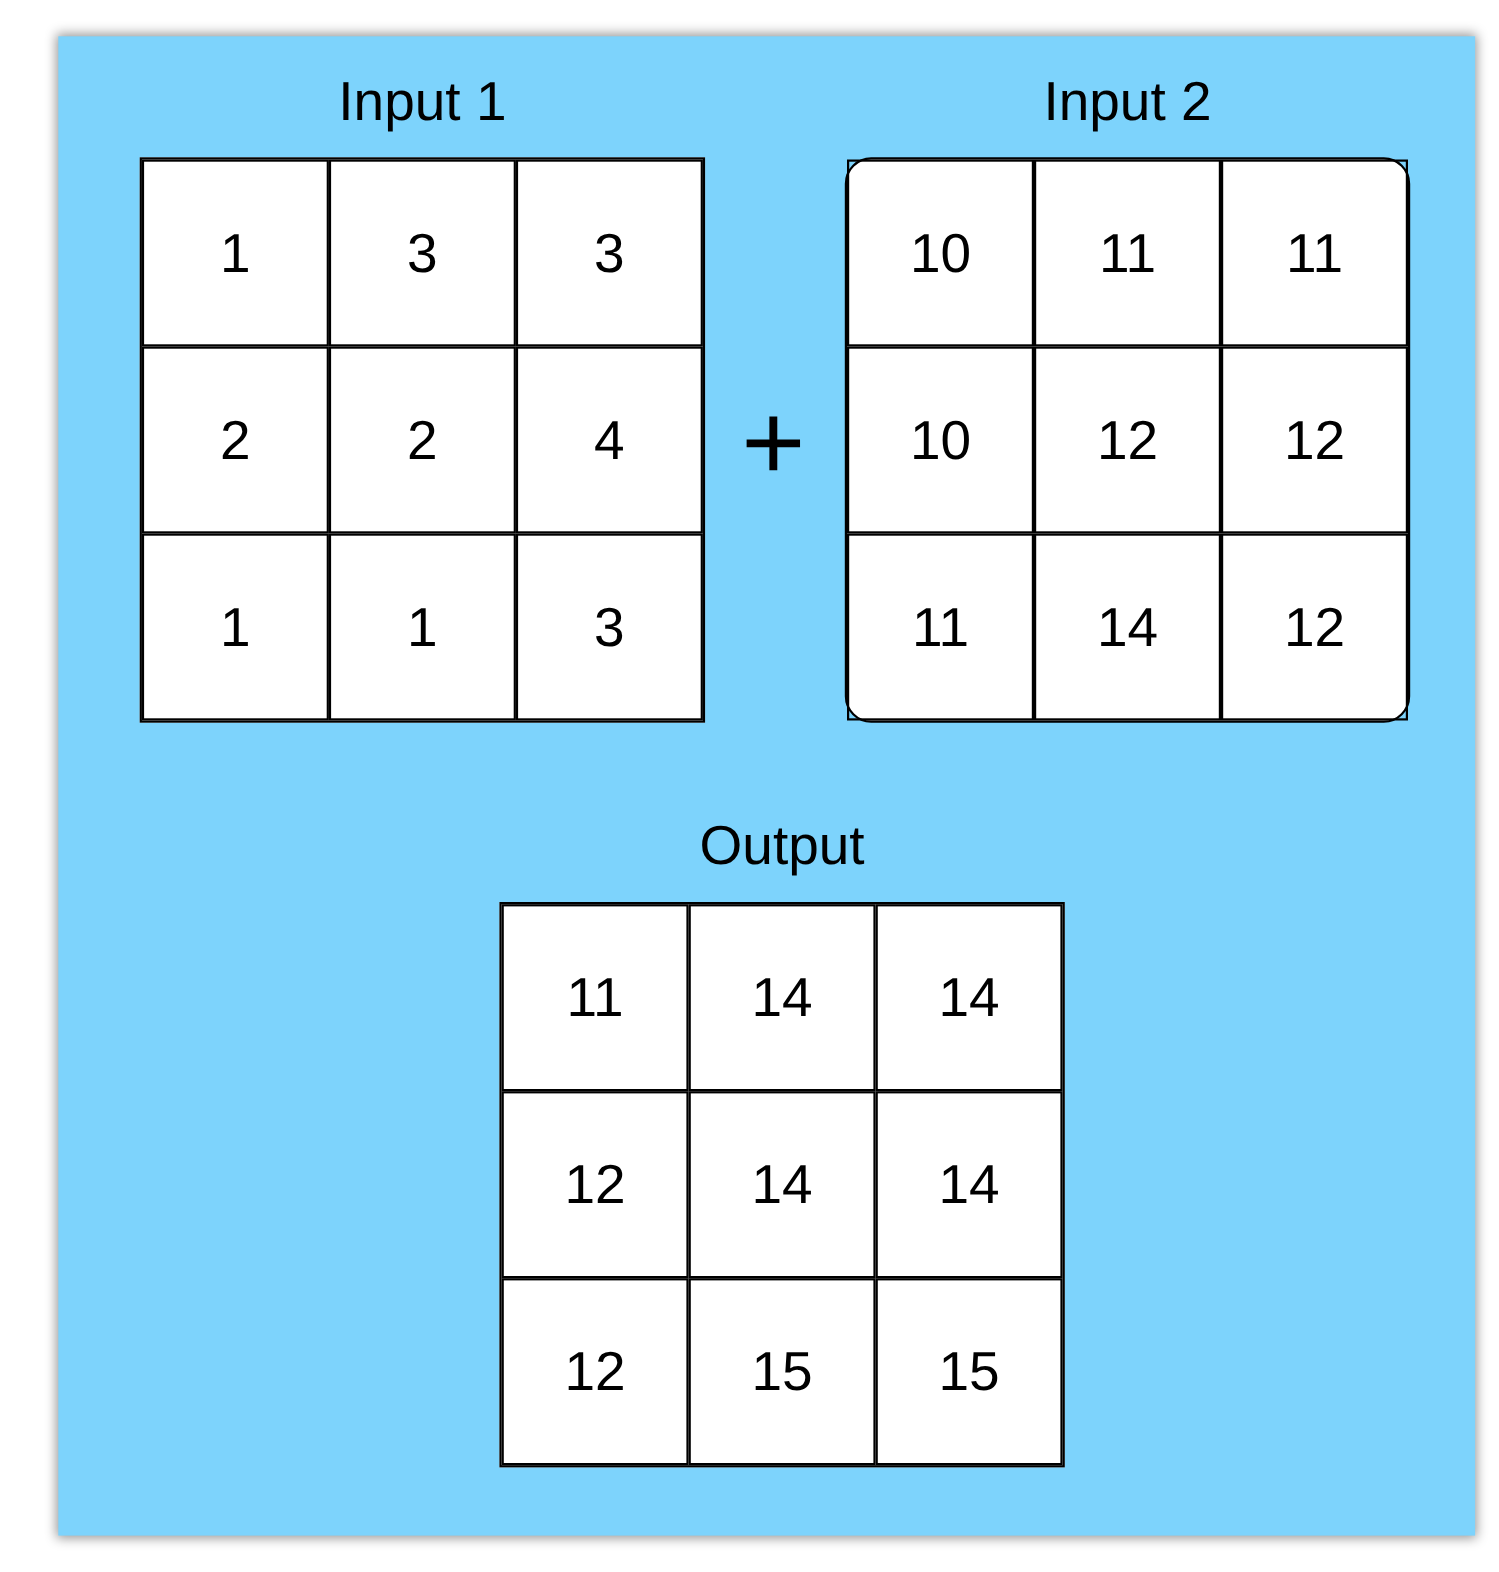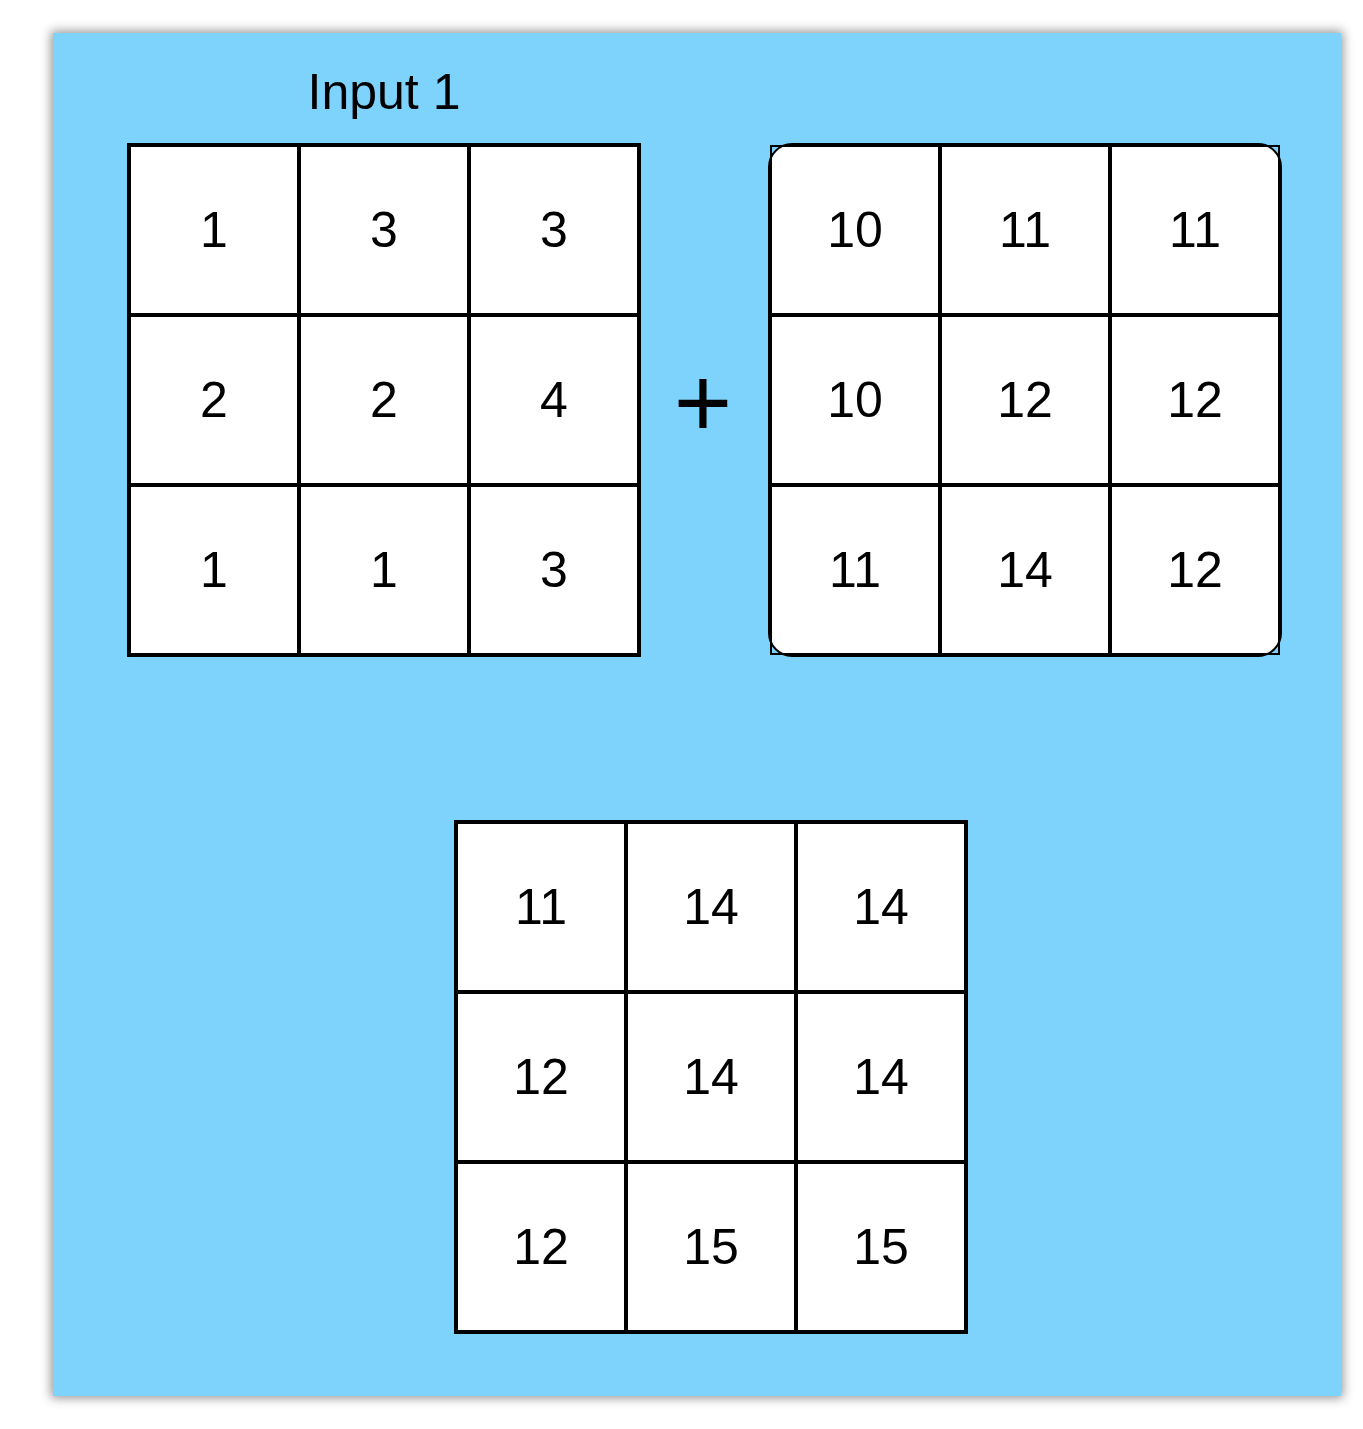--- a/index.html
+++ b/index.html
@@ -71,20 +71,21 @@
     color: #000000;
   }
 </style>
 </head>
 <body>
 
 <div class="canvas">
   <div class="page">
 
     <div class="title" id="input1-title">Input 1</div>
+    <div class="title" id="input2-title">Input 2</div>
 
     <div class="grid" id="input1-grid">
       <div class="cell">1</div>
       <div class="cell">3</div>
       <div class="cell">3</div>
       <div class="cell">2</div>
       <div class="cell">2</div>
       <div class="cell">4</div>
       <div class="cell">1</div>
       <div class="cell">1</div>
@@ -98,20 +99,21 @@
       <div class="cell">11</div>
       <div class="cell">11</div>
       <div class="cell">10</div>
       <div class="cell">12</div>
       <div class="cell">12</div>
       <div class="cell">11</div>
       <div class="cell">14</div>
       <div class="cell">12</div>
     </div>
 
+    <div class="title" id="output-title">Output</div>
 
     <div class="grid" id="output-grid">
       <div class="cell">11</div>
       <div class="cell">14</div>
       <div class="cell">14</div>
       <div class="cell">12</div>
       <div class="cell">14</div>
       <div class="cell">14</div>
       <div class="cell">12</div>
       <div class="cell">15</div>

